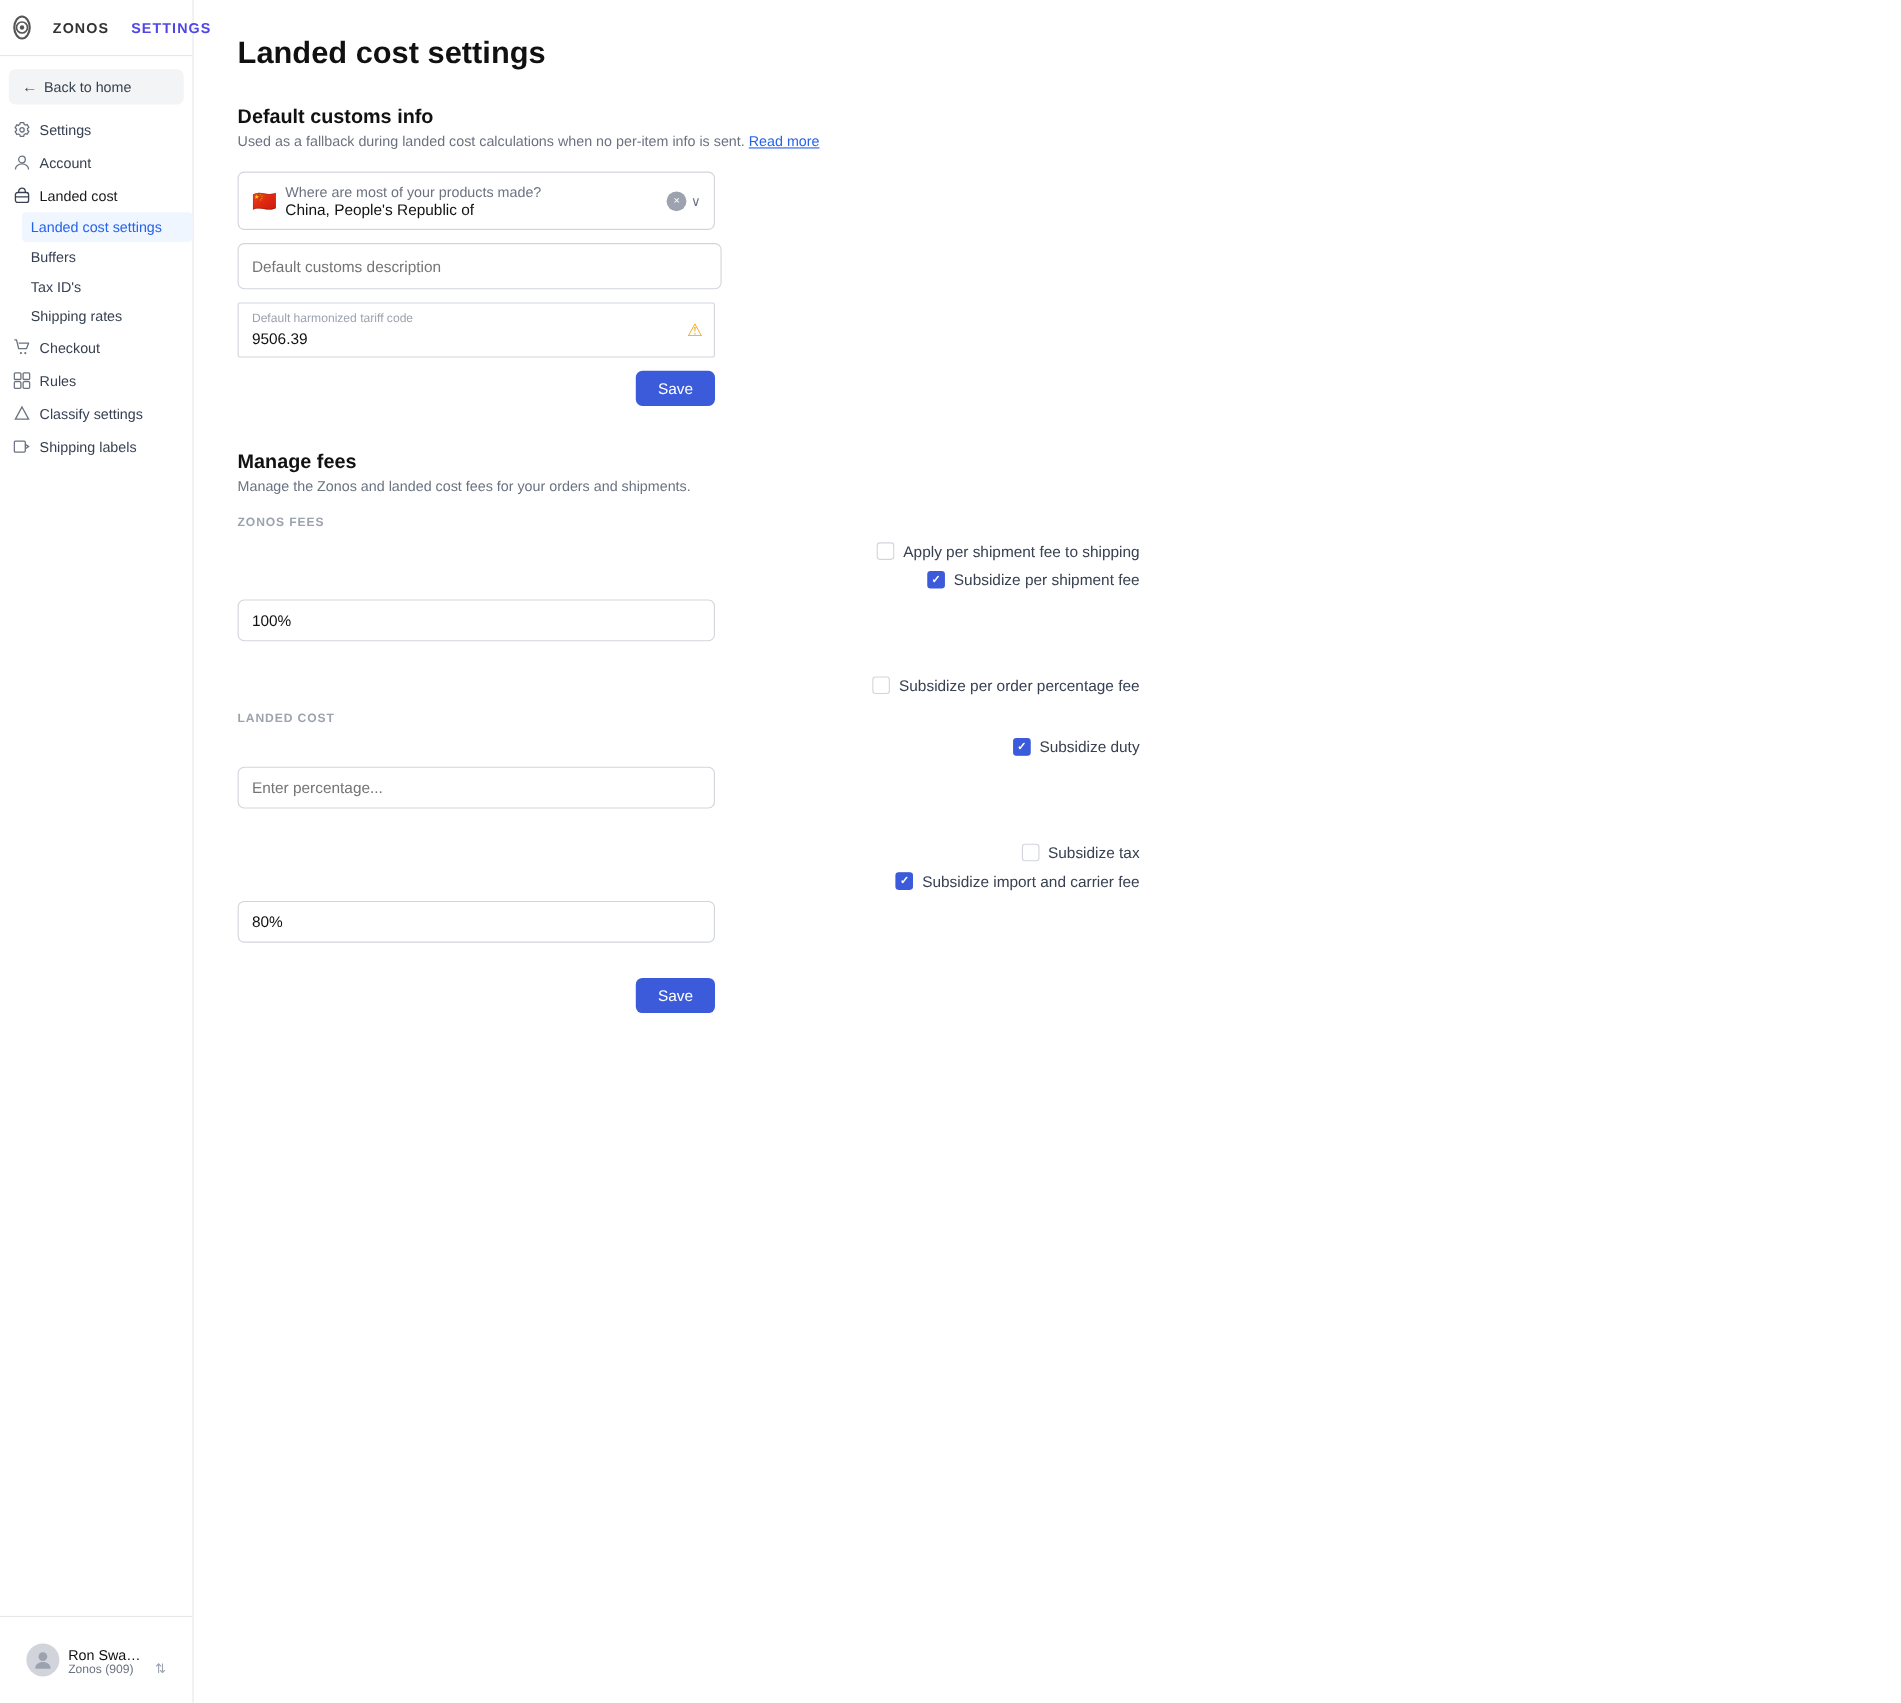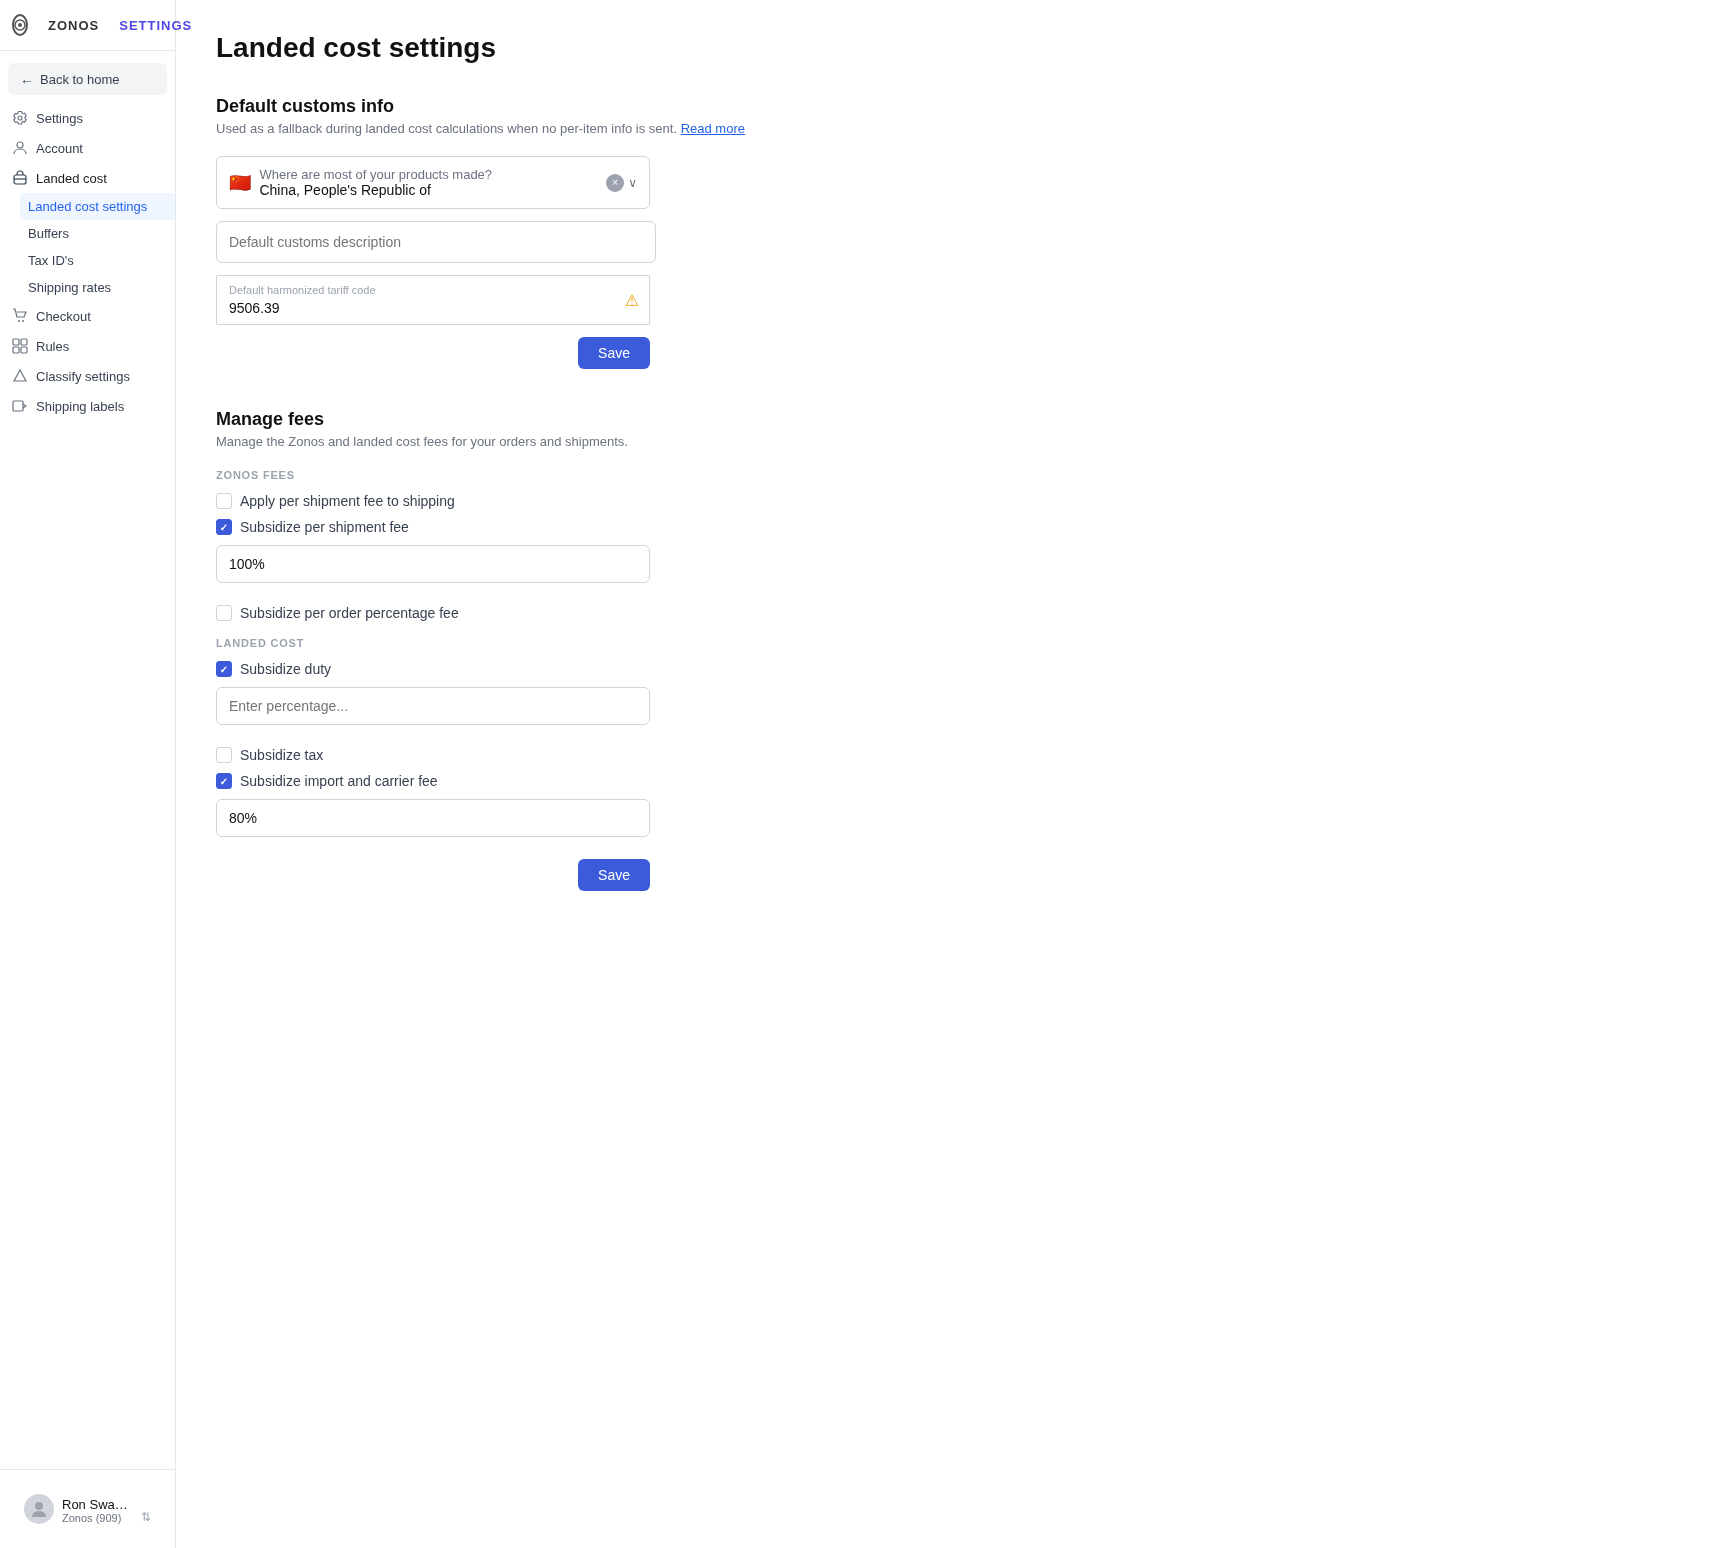--- a/index.html
+++ b/index.html
@@ -49,27 +49,27 @@
     .clear-btn { width: 18px; height: 18px; border-radius: 50%; background: #9ca3af; border: none; cursor: pointer; display: flex; align-items: center; justify-content: center; color: #fff; font-size: 10px; }
     .dropdown-arrow { color: #6b7280; font-size: 12px; }
     
     .save-btn-wrap { display: flex; justify-content: flex-end; width: 434px; margin-top: 12px; }
     .save-btn { background: #3b5bdb; color: #fff; border: none; border-radius: 6px; padding: 8px 20px; font-size: 14px; font-weight: 500; cursor: pointer; }
     
     
     .fees-section { }
     .section-label { font-size: 11px; font-weight: 600; color: #9ca3af; letter-spacing: 0.8px; text-transform: uppercase; margin-bottom: 12px; margin-top: 16px; }
     
-    .checkbox-row { display: flex; align-items: center; gap: 8px; margin-bottom: 10px; }
+    .checkbox-row { display: flex; align-items: center; gap: 8px; margin-bottom: 10px; justify-content: flex-end; }
     .checkbox-custom { width: 16px; height: 16px; border: 1.5px solid #d1d5db; border-radius: 3px; flex-shrink: 0; display: flex; align-items: center; justify-content: center; cursor: pointer; background: #fff; }
     .checkbox-custom.checked { background: #3b5bdb; border-color: #3b5bdb; }
     .checkbox-custom.checked::after { content: '✓'; color: #fff; font-size: 10px; font-weight: bold; }
     .checkbox-label { font-size: 14px; color: #374151; }
     
-    .percentage-input { border: 1px solid #d1d5db; border-radius: 6px; padding: 10px 12px; width: 434px; font-size: 14px; color: #111; outline: none; margin-bottom: 10px; }
+    .percentage-input { border: 1px solid #d1d5db; border-radius: 6px; padding: 10px 12px; width: 434px; font-size: 14px; color: #111; outline: none; margin-bottom: 20px; }
   </style>
 </head>
 <body>
 
 <div class="layout">
 
   <aside class="sidebar">
     <div class="sidebar-header">
       <div class="logo-circle">
         <svg width="12" height="12" viewBox="0 0 12 12" fill="none">

